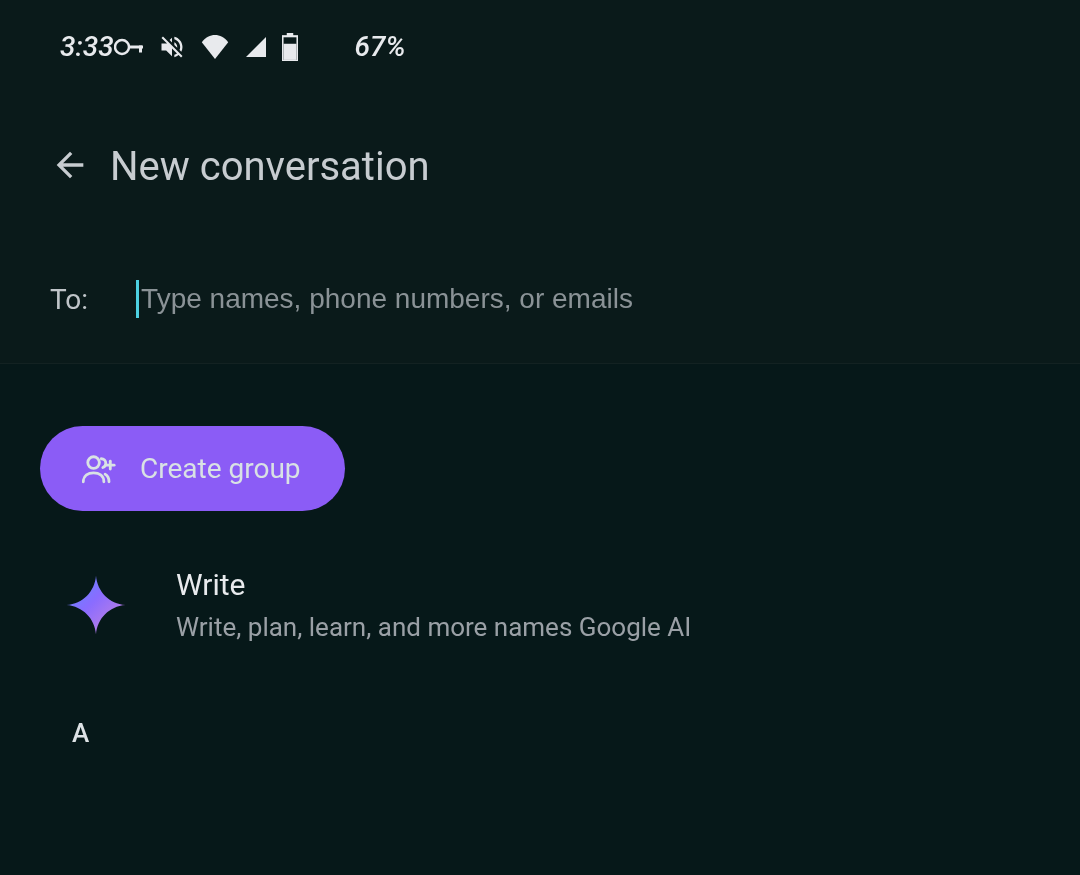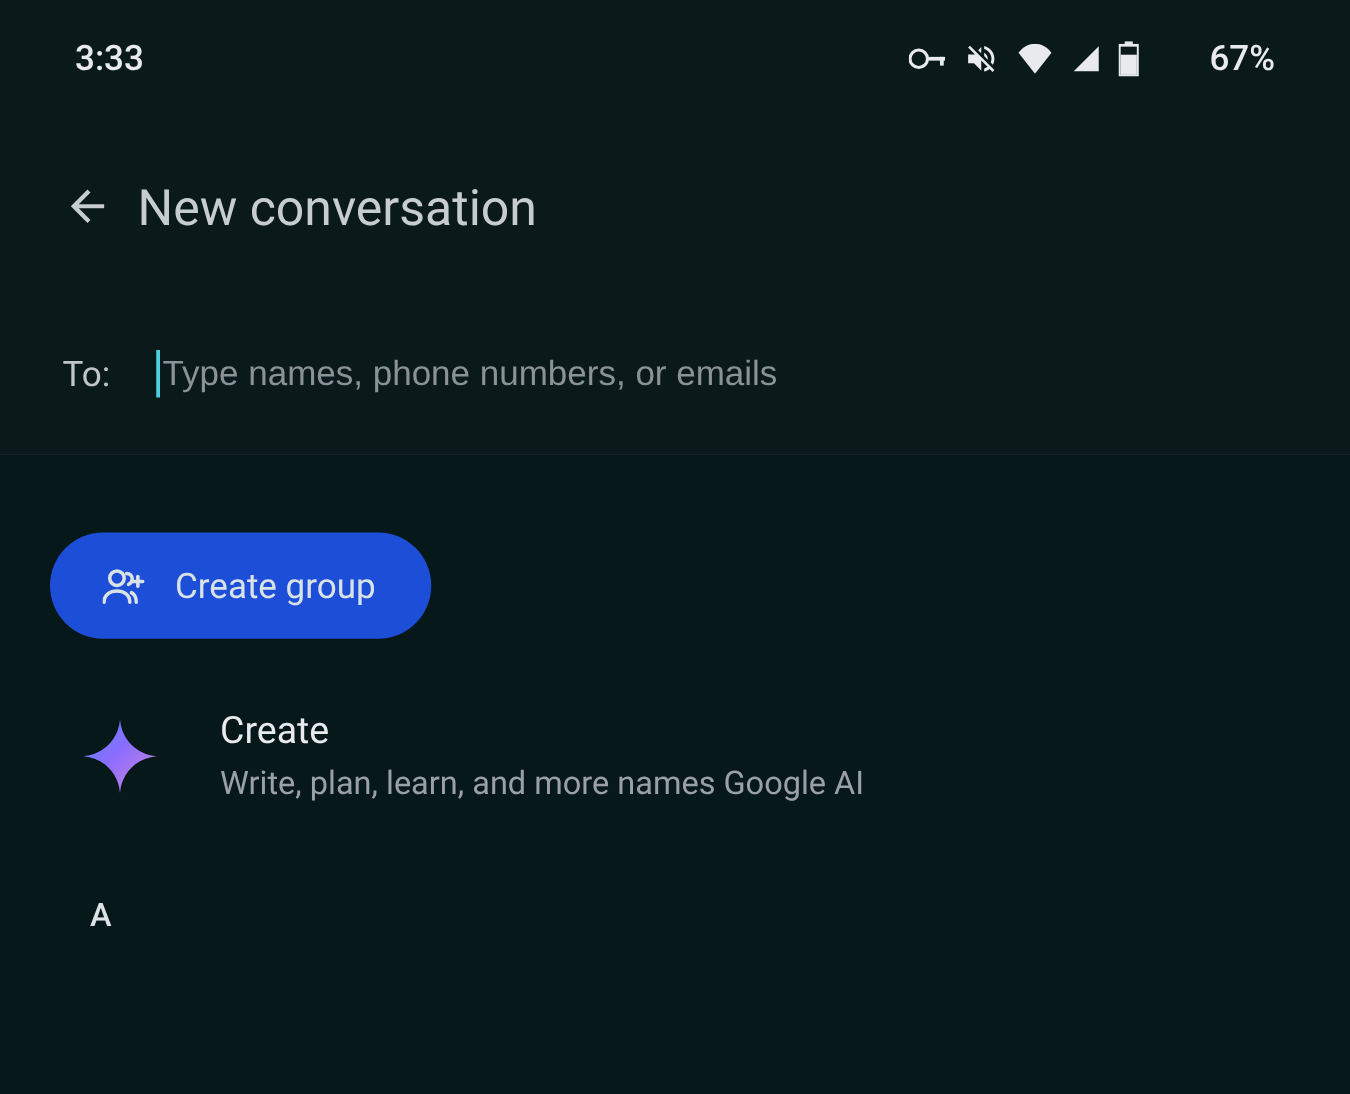--- a/index.html
+++ b/index.html
@@ -10,25 +10,25 @@
     body {
       width: 1080px;
       height: 875px;
       background: #0a1a1a;
       font-family: 'Roboto', 'Segoe UI', Arial, sans-serif;
       color: #e8eaed;
       overflow: hidden;
     }
     .status-bar {
       display: flex;
-      justify-content: space-between;
       align-items: center;
       padding: 30px 60px 20px 60px;
       font-size: 28px;
       font-weight: 500;
+      font-style: italic;
     }
     .status-right {
       display: flex;
       align-items: center;
       gap: 14px;
     }
     .status-right svg {
       fill: #e8eaed;
     }
     .app-bar {
@@ -42,21 +42,21 @@
     }
     .page-title {
       font-size: 40px;
       font-weight: 400;
       color: #c7ccd0;
     }
     .to-row {
       display: flex;
       align-items: center;
       padding: 30px 50px 45px 50px;
-      gap: 37px;
+      gap: 48px;
       border-bottom: 1px solid rgba(255,255,255,0.04);
     }
     .to-label {
       font-size: 28px;
       color: #c0c5c9;
     }
     .to-input-wrap {
       display: flex;
       align-items: center;
       flex: 1;
@@ -80,21 +80,21 @@
     }
     .content {
       background: #061819;
       padding-top: 62px;
       height: 100%;
     }
     .create-group-btn {
       display: inline-flex;
       align-items: center;
       gap: 22px;
-      background: #1d4ed8;
+      background: #8b5cf6;
       border-radius: 50px;
       padding: 26px 44px 26px 42px;
       margin-left: 40px;
       cursor: pointer;
     }
     .create-group-btn span {
       font-size: 28px;
       color: #d9e2e4;
       font-weight: 400;
     }
@@ -195,19 +195,19 @@
       <defs>
         <linearGradient id="gemgrad" x1="0%" y1="0%" x2="100%" y2="100%">
           <stop offset="0%" stop-color="#5a8cff"></stop>
           <stop offset="45%" stop-color="#8a6cff"></stop>
           <stop offset="100%" stop-color="#d088d8"></stop>
         </linearGradient>
       </defs>
       <path d="M24 2 C25 14 34 23 46 24 C34 25 25 34 24 46 C23 34 14 25 2 24 C14 23 23 14 24 2 Z" fill="url(#gemgrad)"></path>
     </svg>
     <div class="gemini-text">
-      <div class="gemini-title">Create</div>
+      <div class="gemini-title">Write</div>
       <div class="gemini-sub">Write, plan, learn, and more names Google AI</div>
     </div>
   </div>
 
   <div class="section-letter">A</div>
 </div>
 
 </body></html>

